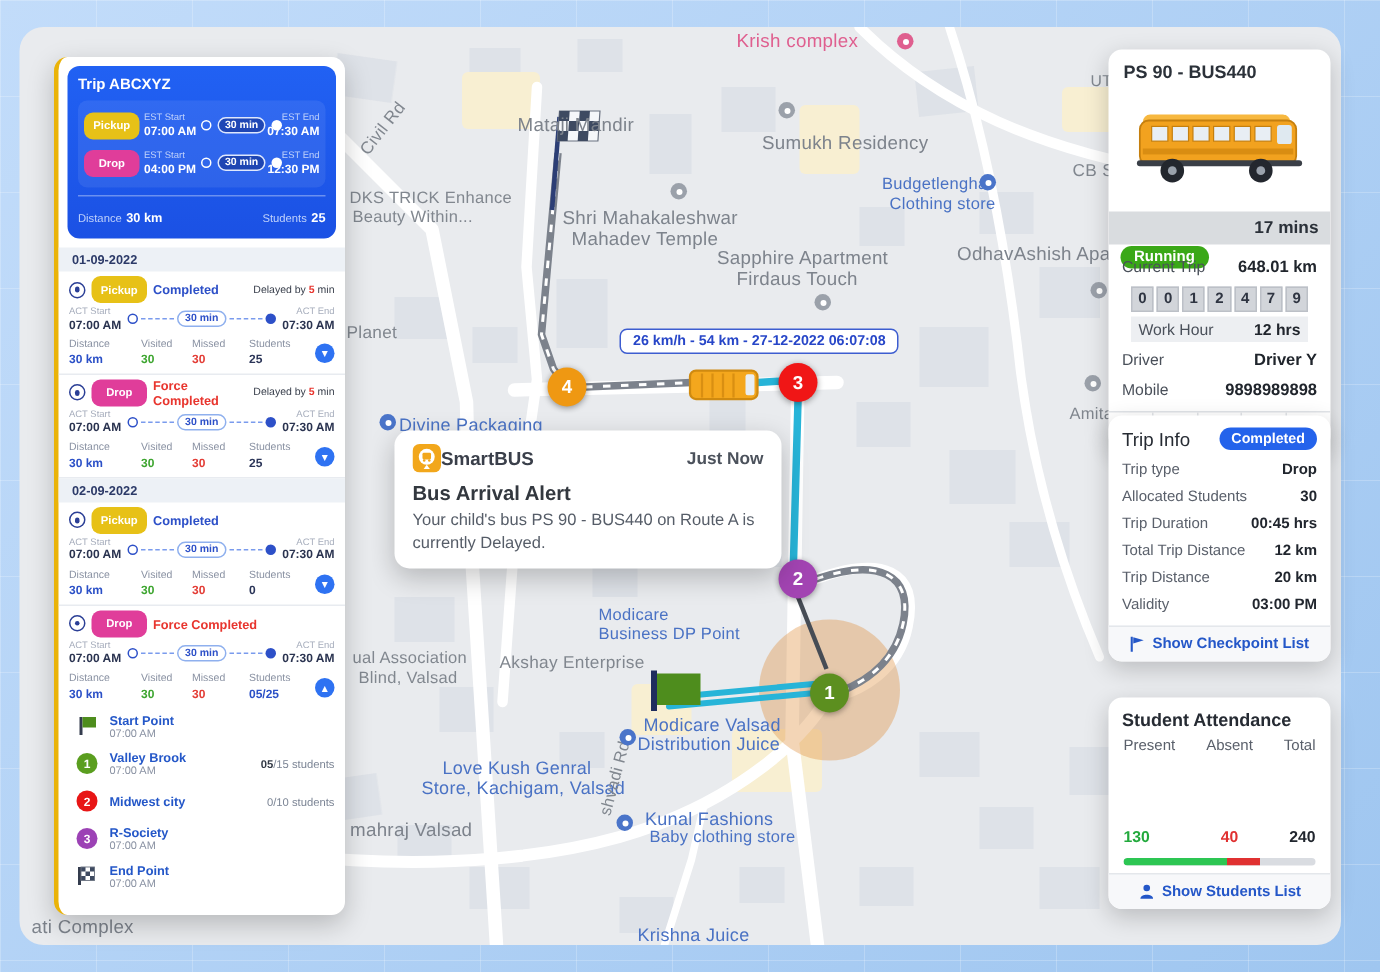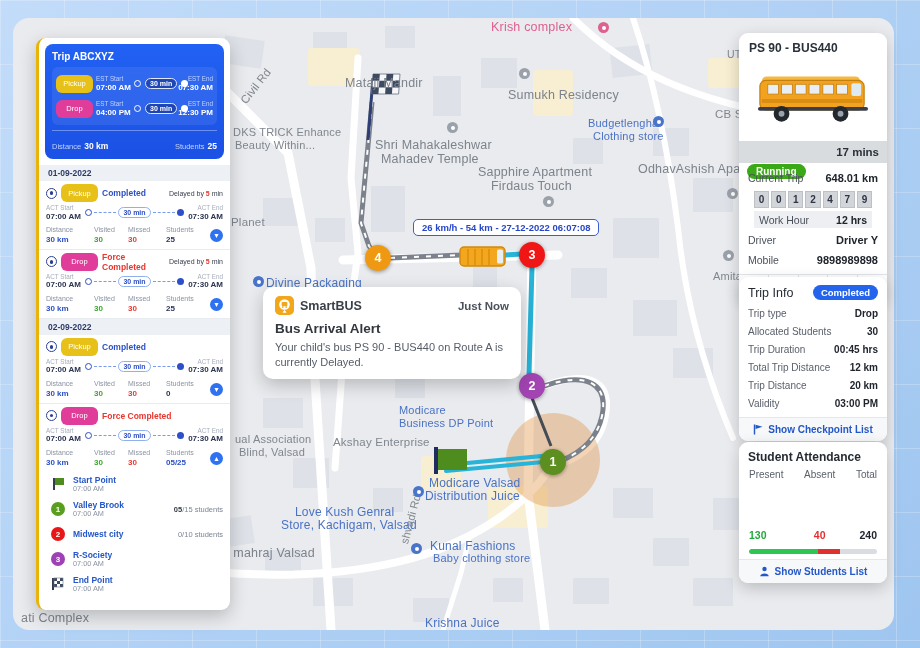--- a/index.html
+++ b/index.html
@@ -23,35 +23,35 @@
   .pin.b{background:#4a74c9;}
   .pin.pk{background:#df5f8f;}
   .cpm{position:absolute;width:26px;height:26px;border-radius:50%;color:#fff;
     font-weight:bold;font-size:12.5px;display:flex;align-items:center;justify-content:center;
     box-shadow:0 1px 4px rgba(0,0,0,.4);z-index:4;}
   .tooltip{position:absolute;left:400px;top:201px;background:#fff;border:1.5px solid #3d5dd0;
     border-radius:5px;padding:2px 8px;font-size:9.5px;font-weight:bold;color:#2746c8;z-index:4;white-space:nowrap;}
   
   .notif{position:absolute;left:263px;top:287px;width:234px;z-index:7;background:#fff;
     border-radius:10px;box-shadow:0 6px 18px rgba(0,0,0,.22);padding:9px 12px 10px 12px;}
-  .n-top{display:flex;align-items:center;gap:6px;}
+  .n-top{display:flex;align-items:center;gap:0;}
   .n-app{font-size:12.5px;font-weight:bold;color:#3a3f4a;}
   .n-time{margin-left:auto;font-size:11.5px;font-weight:bold;color:#4c525c;}
   .n-title{margin-top:6px;font-size:13.5px;font-weight:bold;color:#33383f;}
   .n-body{margin-top:4px;font-size:11px;color:#565d68;line-height:1.32;}
   
   .sidebar{position:absolute;left:36px;top:38px;width:194px;height:572px;background:#fff;
     border-radius:9px;border-left:3px solid #eab308;box-shadow:0 6px 18px rgba(0,0,0,.22);
     z-index:8;overflow:hidden;box-sizing:border-box;}
   .trip-card{margin:6px;border-radius:8px;background:linear-gradient(180deg,#2161f3,#1b51e4);padding:7px 7px 6px 7px;}
   .tc-title{font-size:10px;font-weight:bold;color:#fff;}
   .tc-box{margin-top:5px;background:rgba(255,255,255,.08);border-radius:6px;padding:4px 4px;}
   .tc-row{display:flex;align-items:center;height:25px;gap:3px;}
   .badge{display:inline-flex;align-items:center;justify-content:center;width:37px;height:18px;
-    border-radius:6px;font-size:7.5px;font-weight:normal;color:#fff;flex:none;}
+    border-radius:6px;font-size:7.5px;font-weight:bold;color:#fff;flex:none;}
   .badge.y{background:#e7c117;}
   .badge.p{background:#e03d9a;}
   .tc-col{width:33px;flex:none;display:flex;flex-direction:column;line-height:1.15;}
   .tc-col .lab{font-size:6.3px;color:#c0d2fb;}
   .tc-col .val{font-size:8px;font-weight:bold;color:#fff;white-space:nowrap;}
   .tc-col.r{align-items:flex-end;}
   .tl{flex:1;display:flex;align-items:center;min-width:0;margin:0 2px;}
   .tl .c-o{width:5px;height:5px;border:1.5px solid #fff;border-radius:50%;flex:none;}
   .tl .c-f{width:7px;height:7px;background:#fff;border-radius:50%;flex:none;}
   .tl .dash{flex:1;border-top:1.5px dashed rgba(255,255,255,.8);margin:0 2px;}
@@ -129,21 +129,21 @@
   .ti-title{font-size:12.5px;font-weight:normal;color:#262b33;}
   .ti-badge{margin-left:auto;background:#2463eb;color:#fff;font-size:9.5px;font-weight:bold;
     border-radius:10px;padding:2px 8px;}
   .ti-rows{padding:0 9px;}
   .ti-row{display:flex;height:18px;align-items:center;}
   .ti-lab{font-size:10px;color:#5a606b;}
   .ti-val{margin-left:auto;font-size:10px;font-weight:bold;color:#21262e;}
   .card-foot{border-top:1px solid #e4e7eb;background:#f7f8fa;height:23px;margin-top:5px;
     display:flex;align-items:center;justify-content:center;gap:5px;cursor:pointer;
     font-size:10px;font-weight:bold;color:#2457c8;}
-  .attendance{top:442px;}
+  .attendance{top:465px;}
   .at-title{padding:8px 9px 4px 9px;font-size:12px;font-weight:bold;color:#262b33;}
   .at-cols{display:flex;padding:0 10px;}
   .at-col{display:flex;flex-direction:column;line-height:1.3;gap:48px;}
   .at-col.c{flex:1;align-items:center;}
   .at-col.r{align-items:flex-end;}
   .at-lab{font-size:10px;color:#5a606b;}
   .at-val{font-size:10.5px;font-weight:bold;}
   .at-val.g{color:#22a93c;}.at-val.rd{color:#e03131;}.at-val.d{color:#21262e;}
   .at-bar{height:5px;border-radius:3px;background:#d9dce1;margin:6px 10px 4px 10px;display:flex;overflow:hidden;}
   .at-bar .seg-p{background:#2dc653;border-radius:3px 0 0 3px;}

